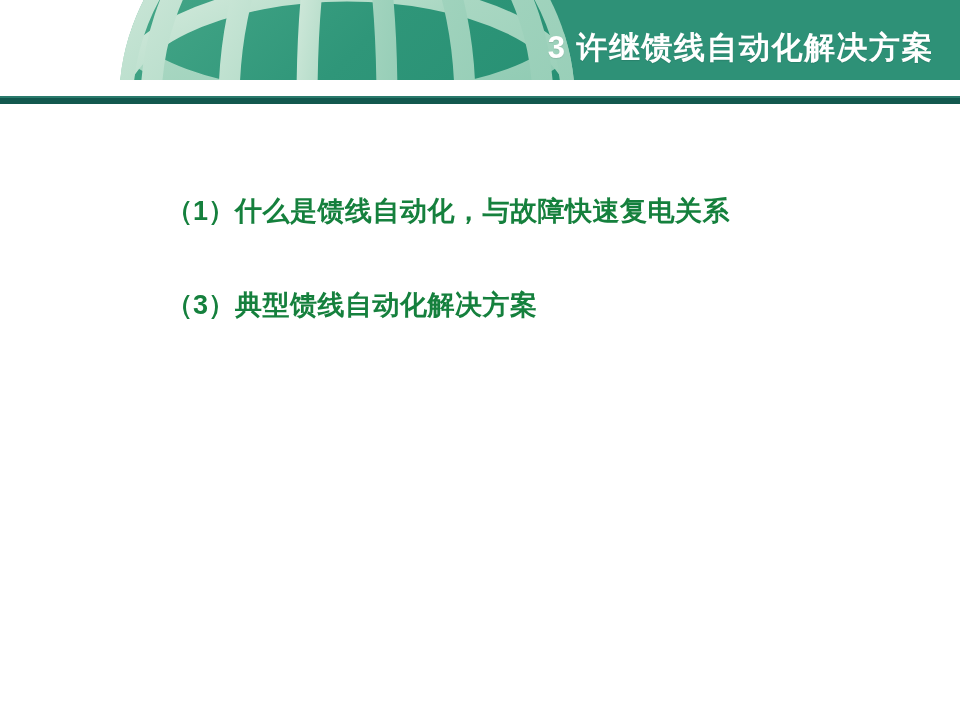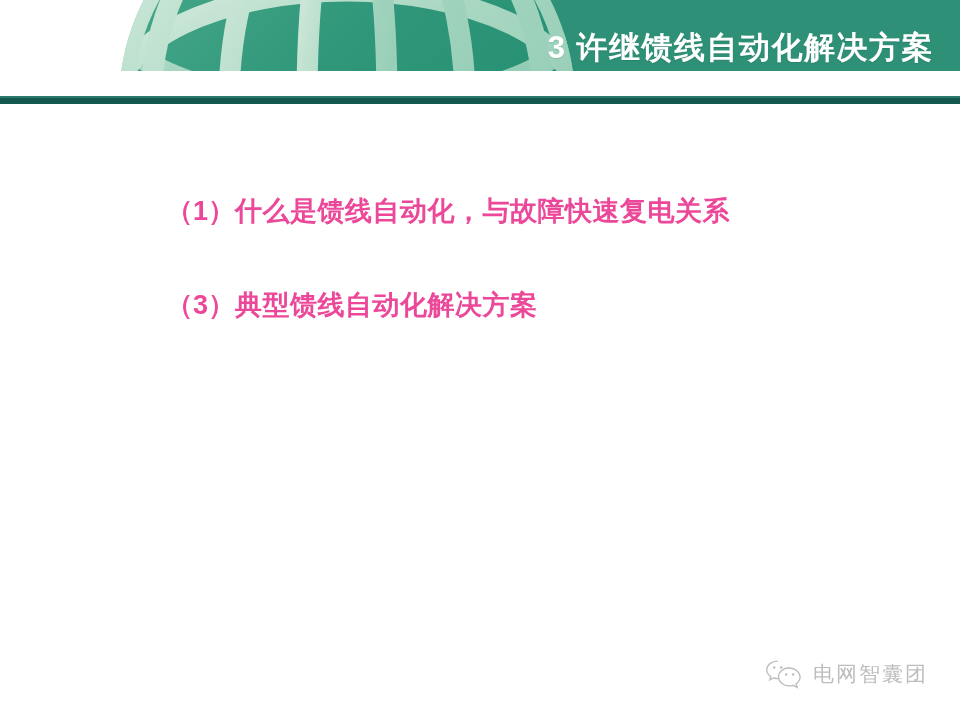--- a/index.html
+++ b/index.html
@@ -19,21 +19,21 @@
     background: #ffffff;
     overflow: hidden;
   }
 
   
   .header {
     position: absolute;
     left: 0;
     top: 0;
     width: 960px;
-    height: 71px;
+    height: 80px;
     background: #ffffff;
     overflow: hidden;
   }
 
   
   .header-green {
     position: absolute;
     right: 0;
     top: 0;
     width: 700px;
@@ -102,21 +102,21 @@
 
   
   .content {
     position: absolute;
     left: 166px;
     top: 196px;
     width: 760px;
   }
   .agenda-item {
     display: block;
-    color: #ec4899;
+    color: #15803d;
     font-size: 27px;
     font-weight: bold;
     line-height: 1.15;
     white-space: nowrap;
     margin-bottom: 63px;
     letter-spacing: 0.5px;
   }
   .agenda-item:last-child { margin-bottom: 8px; }
 
   .agenda-num {
@@ -214,29 +214,14 @@
       <span class="agenda-num">（1）</span><span>什么是馈线自动化，与故障快速复电关系</span>
     </div>
 
 
     <div class="agenda-item">
       <span class="agenda-num">（3）</span><span>典型馈线自动化解决方案</span>
     </div>
 
   </div>
 
-  <div class="watermark">
-    <svg class="wechat-icon" viewBox="0 0 48 40">
-      <g fill="none" stroke="#8e8e8e" stroke-width="1.6">
-        <path d="M16.5 4.5C9.2 4.5 3.3 9.2 3.3 15c0 3.3 1.9 6.2 4.9 8.1l-1.3 4 4.6-2.3c1.5.4 3.1.7 4.8.7h1.1"></path>
-        <path d="M30.5 12.5c-7.3 0-13.2 4.9-13.2 10.9S23.2 34.3 30.5 34.3c1.6 0 3.2-.2 4.6-.7l4.8 2.4-1.4-4.1c2.9-2 4.8-4.9 4.8-8.2 0-6-5.9-10.9-12.8-10.9z"></path>
-      </g>
-      <g fill="#8e8e8e">
-        <circle cx="12.2" cy="12.3" r="1.5"></circle>
-        <circle cx="20.6" cy="12.3" r="1.5"></circle>
-        <circle cx="26.6" cy="20.6" r="1.5"></circle>
-        <circle cx="35.0" cy="20.6" r="1.5"></circle>
-      </g>
-    </svg>
-    <div class="watermark-text">电网智囊团</div>
-  </div>
 
 </div>
 
 </body></html>

